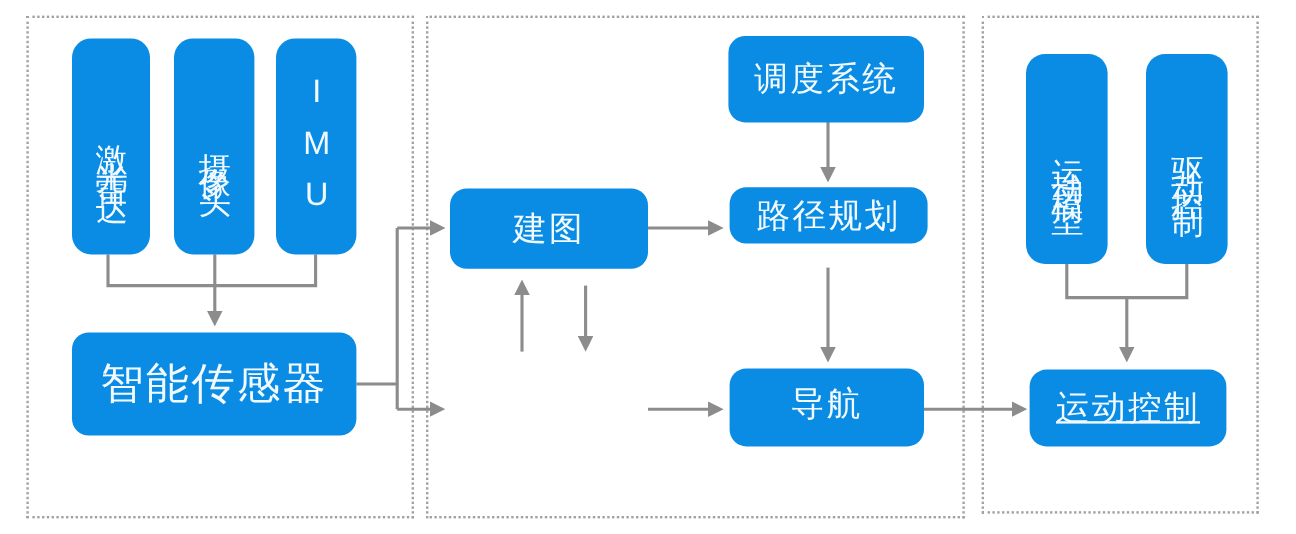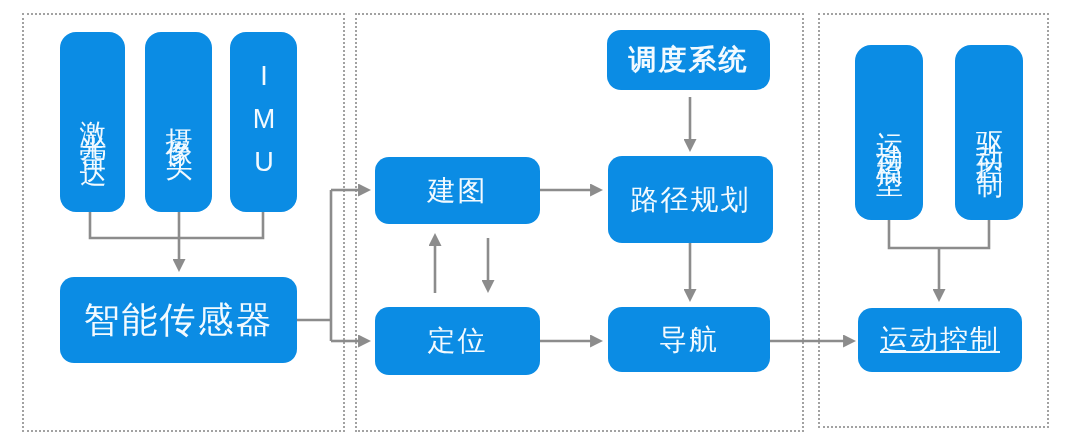--- a/index.html
+++ b/index.html
@@ -19,25 +19,25 @@
   .panel-3{left:818px;top:13px;width:231px;height:415px;}
   .node{position:absolute;background:var(--node-fill);color:var(--node-text);
     display:flex;align-items:center;justify-content:center;
     border-radius:14px;font-size:28px;letter-spacing:2px;line-height:1;}
   .node.v{writing-mode:vertical-rl;text-orientation:upright;
     letter-spacing:13px;border-radius:16px;font-size:27px;padding-top:6px;}
   .n-lidar{left:60px;top:32px;width:65px;height:180px;}
   .n-camera{left:145px;top:32px;width:67px;height:180px;}
   .n-imu{left:230px;top:32px;width:67px;height:180px;}
   .n-smart-sensor{left:60px;top:277px;width:237px;height:86px;font-size:36px;}
-  .n-dispatch{left:607px;top:30px;width:163px;height:60px;font-weight:bold;}
+  .n-dispatch{left:607px;top:30px;width:163px;height:72px;}
   .n-mapping{left:375px;top:157px;width:165px;height:67px;}
-  .n-path-planning{left:608px;top:156px;width:165px;height:87px;}
+  .n-path-planning{left:608px;top:156px;width:165px;height:47px;}
   .n-localization{left:375px;top:307px;width:165px;height:68px;}
-  .n-navigation{left:608px;top:307px;width:162px;height:65px;}
+  .n-navigation{left:608px;top:307px;width:162px;height:65px;font-family:Liberation Mono, monospace;}
   .n-motion-model{left:855px;top:45px;width:68px;height:175px;}
   .n-drive-control{left:955px;top:45px;width:68px;height:175px;}
   .n-motion-control{left:858px;top:308px;width:164px;height:64px;text-decoration:underline;}
   svg.edges{position:absolute;left:0;top:0;width:1080px;height:445px;pointer-events:none;}
   svg.edges path{stroke:var(--arrow);stroke-width:2.6;fill:none;}
   svg.edges .head{fill:var(--arrow);stroke:none;}
 </style>
 </head>
 <body>
 
@@ -79,20 +79,19 @@
   </svg>
 
   <div class="node v n-lidar">激光雷达</div>
   <div class="node v n-camera">摄像头</div>
   <div class="node v n-imu">IMU</div>
   <div class="node n-smart-sensor">智能传感器</div>
 
   <div class="node n-dispatch">调度系统</div>
   <div class="node n-mapping">建图</div>
   <div class="node n-path-planning">路径规划</div>
-  <div class="node n-localization">定位</div>
   <div class="node n-navigation">导航</div>
 
   <div class="node v n-motion-model">运动模型</div>
   <div class="node v n-drive-control">驱动控制</div>
   <div class="node n-motion-control">运动控制</div>
 
 </div>
 
 </body></html>

